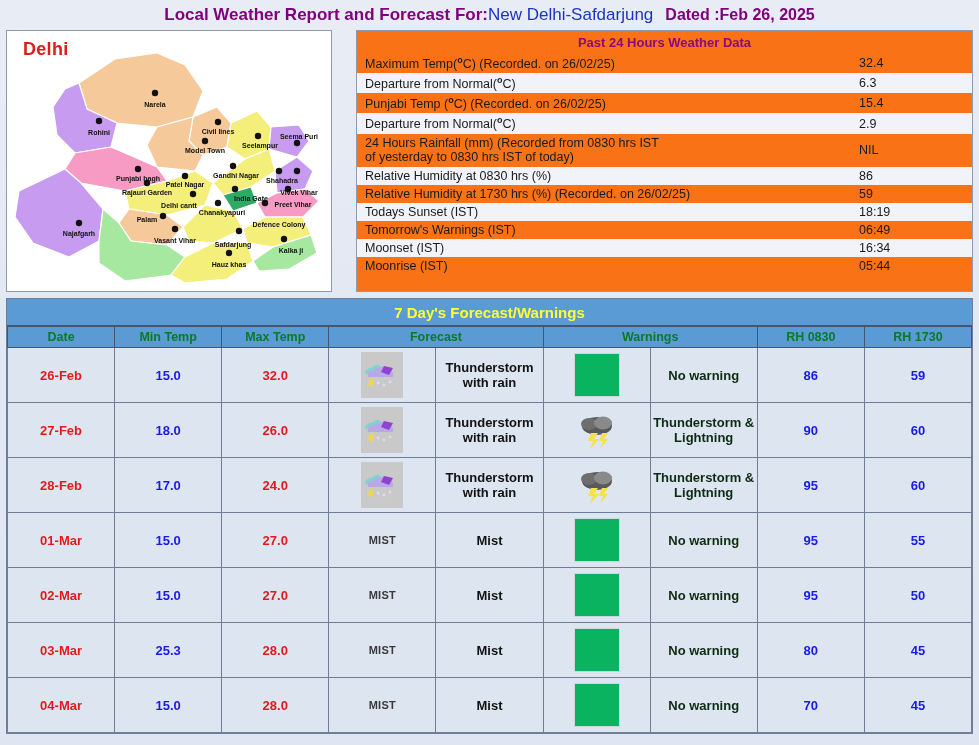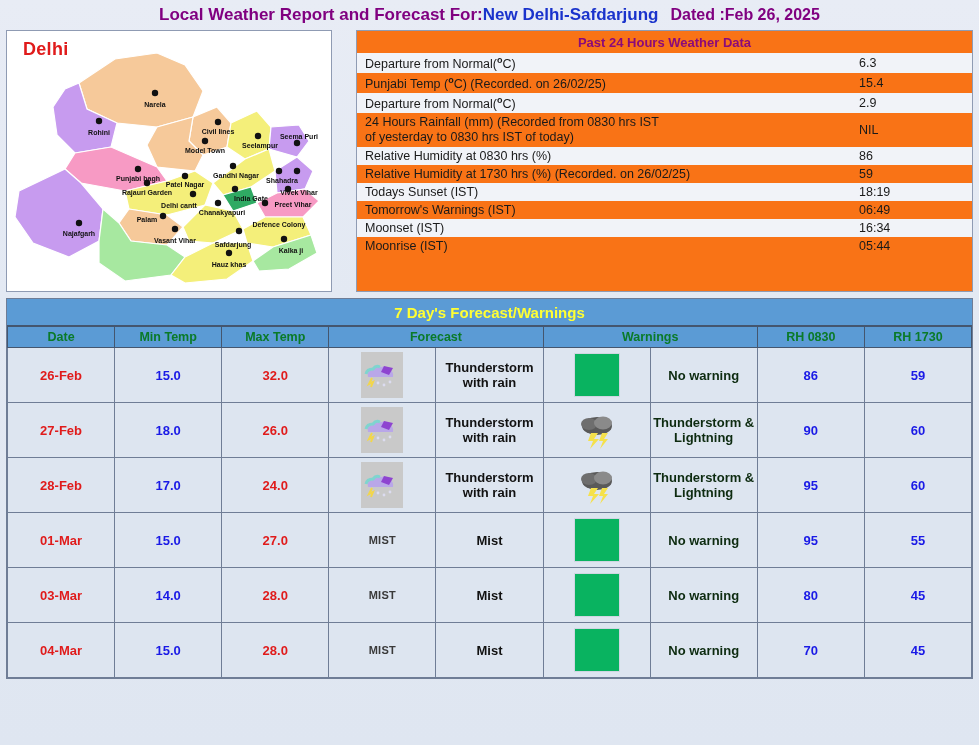--- a/index.html
+++ b/index.html
@@ -23,21 +23,21 @@
     white-space: nowrap;
   }
   .title-main {
     color: #800080;
     font-size: 17px;
     font-weight: bold;
   }
   .title-station {
     color: #1a33cc;
     font-size: 17px;
-    font-weight: bold;
+    font-weight: normal;
   }
   .title-date {
     color: #800080;
     font-size: 16px;
     font-weight: bold;
     margin-left: 12px;
   }
 
   
   .top-area {
@@ -280,20 +280,24 @@
       <text class="map-label" x="226" y="216" text-anchor="middle">Safdarjung</text>
       <text class="map-label" x="284" y="222" text-anchor="middle">Kalka ji</text>
       <text class="map-label" x="222" y="236" text-anchor="middle">Hauz khas</text>
     </svg>
   </div>
 
   <div class="data-panel">
     <div class="data-title">Past 24 Hours Weather Data</div>
     <table class="data-table">
       <tbody>
+        <tr>
+          <td><span>Maximum Temp(</span><span class="sup">o</span><span>C) (Recorded. on 26/02/25)</span></td>
+          <td class="val"><span>32.4</span></td>
+        </tr>
         <tr class="alt">
           <td><span>Departure from Normal(</span><span class="sup">o</span><span>C)</span></td>
           <td class="val"><span>6.3</span></td>
         </tr>
         <tr>
           <td><span>Punjabi Temp (</span><span class="sup">o</span><span>C) (Recorded. on 26/02/25)</span></td>
           <td class="val"><span>15.4</span></td>
         </tr>
         <tr class="alt">
           <td><span>Departure from Normal(</span><span class="sup">o</span><span>C)</span></td>
@@ -459,22 +463,41 @@
           <td class="warnicon">
             <div class="icon-box">
               <div class="green-sq"></div>
             </div>
           </td>
           <td class="warn">No warning</td>
           <td class="rh">95</td>
           <td class="rh">55</td>
         </tr>
         <tr>
+          <td class="date">02-Mar</td>
+          <td class="tmin">15.0</td>
+          <td class="tmax">27.0</td>
+          <td class="icon">
+            <div class="icon-box">
+              <span class="mist-text">MIST</span>
+            </div>
+          </td>
+          <td class="fctext">Mist</td>
+          <td class="warnicon">
+            <div class="icon-box">
+              <div class="green-sq"></div>
+            </div>
+          </td>
+          <td class="warn">No warning</td>
+          <td class="rh">95</td>
+          <td class="rh">50</td>
+        </tr>
+        <tr>
           <td class="date">03-Mar</td>
-          <td class="tmin">14.0</td>
+          <td class="tmin">25.3</td>
           <td class="tmax">28.0</td>
           <td class="icon">
             <div class="icon-box">
               <span class="mist-text">MIST</span>
             </div>
           </td>
           <td class="fctext">Mist</td>
           <td class="warnicon">
             <div class="icon-box">
               <div class="green-sq"></div>

